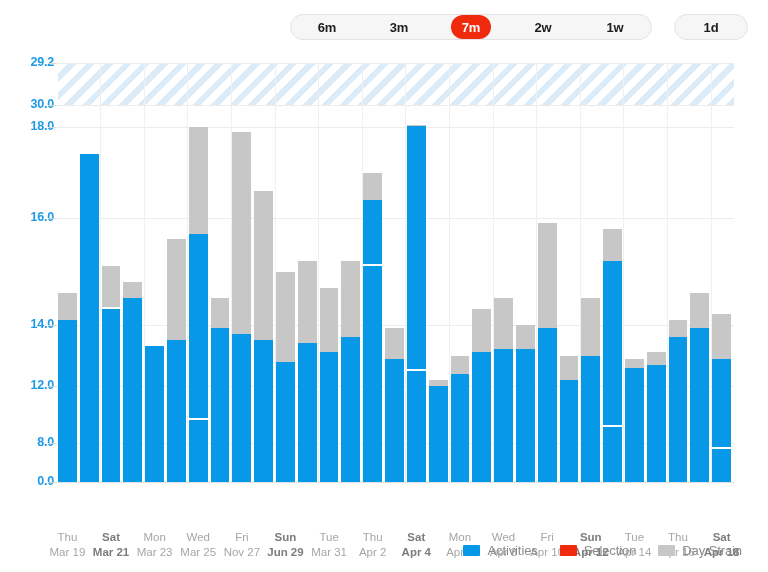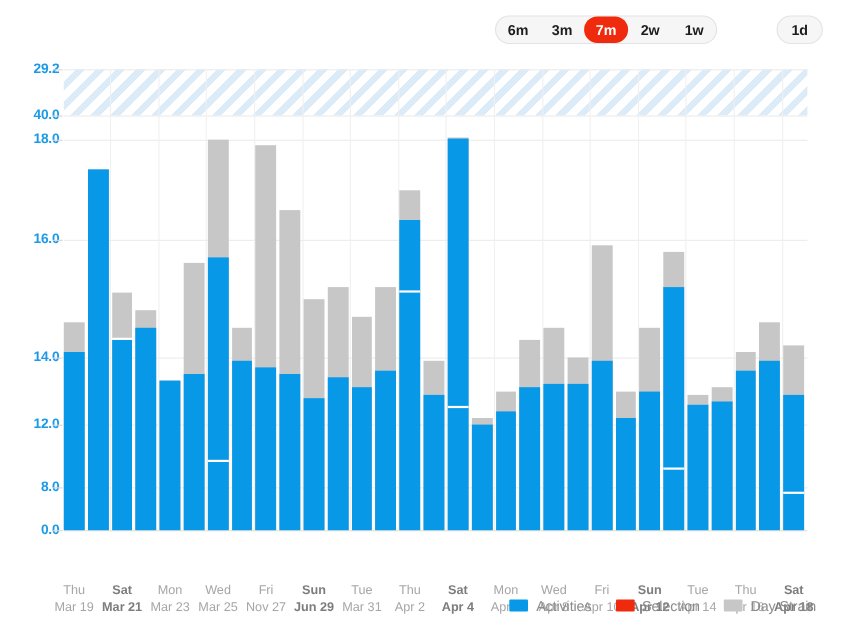--- a/index.html
+++ b/index.html
@@ -52,21 +52,21 @@
   }
   .range-group.primary { right: 116px; }
   .range-group.secondary { right: 20px; }
   .range-btn {
     display: inline-flex;
     align-items: center;
     justify-content: center;
     height: 24px;
     min-width: 40px;
     padding: 0 9px;
-    margin: 0;
+    margin: 16px;
     border: none;
     background: transparent;
     border-radius: 12px;
     font-family: "Liberation Sans", sans-serif;
     font-size: 13px;
     font-weight: bold;
     color: #1d1d1f;
     cursor: pointer;
     letter-spacing: -0.1px;
     box-sizing: border-box;
@@ -215,21 +215,21 @@
       </div>
     <div class="range-group secondary" id="range-secondary">
         <button class="range-btn">1d</button>
       </div>
   </div>
 
   <div class="plot-wrap">
     <div id="ylabels">
         <div class="ylabel" style="top: 5px;">29.2</div>
         <div class="ytick" style="top: 13px;"></div>
-        <div class="ylabel" style="top: 47px;">40.0</div>
+        <div class="ylabel" style="top: 47px;">30.0</div>
         <div class="ytick" style="top: 55px;"></div>
         <div class="ylabel" style="top: 69px;">18.0</div>
         <div class="ytick" style="top: 77px;"></div>
         <div class="ylabel" style="top: 160px;">16.0</div>
         <div class="ytick" style="top: 168px;"></div>
         <div class="ylabel" style="top: 267px;">14.0</div>
         <div class="ytick" style="top: 275px;"></div>
         <div class="ylabel" style="top: 328px;">12.0</div>
         <div class="ytick" style="top: 336px;"></div>
         <div class="ylabel" style="top: 385px;">8.0</div>

